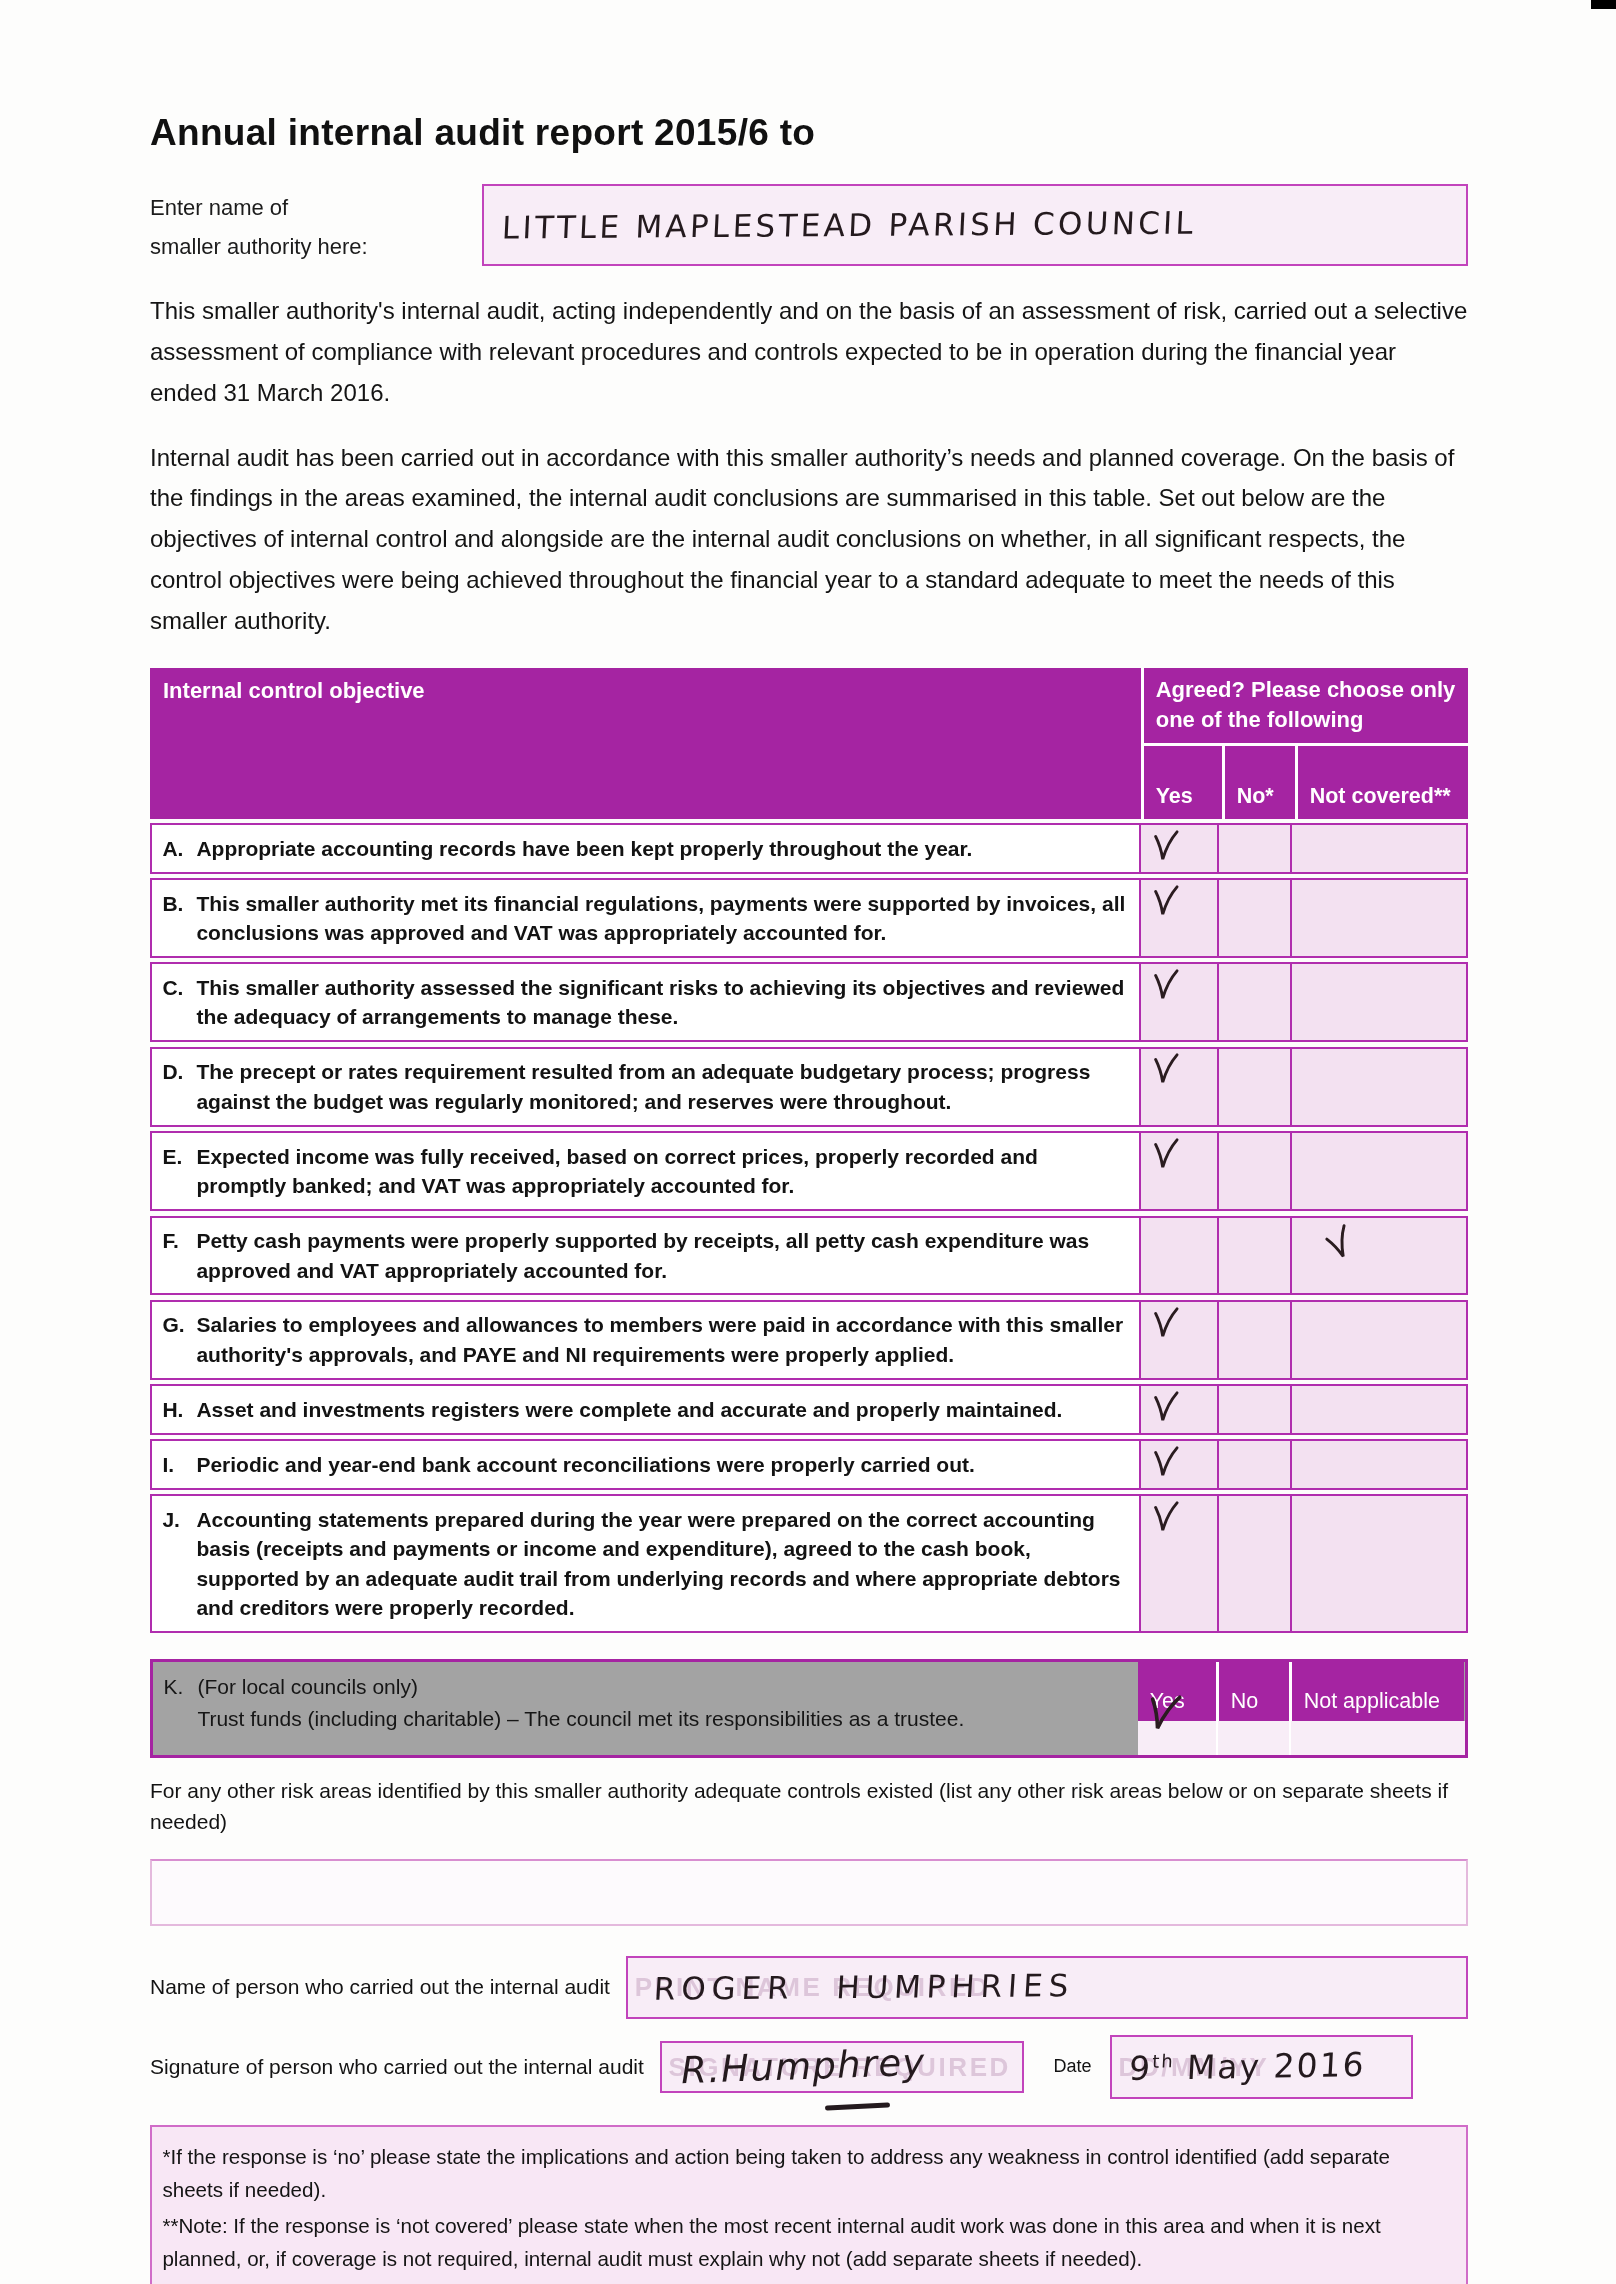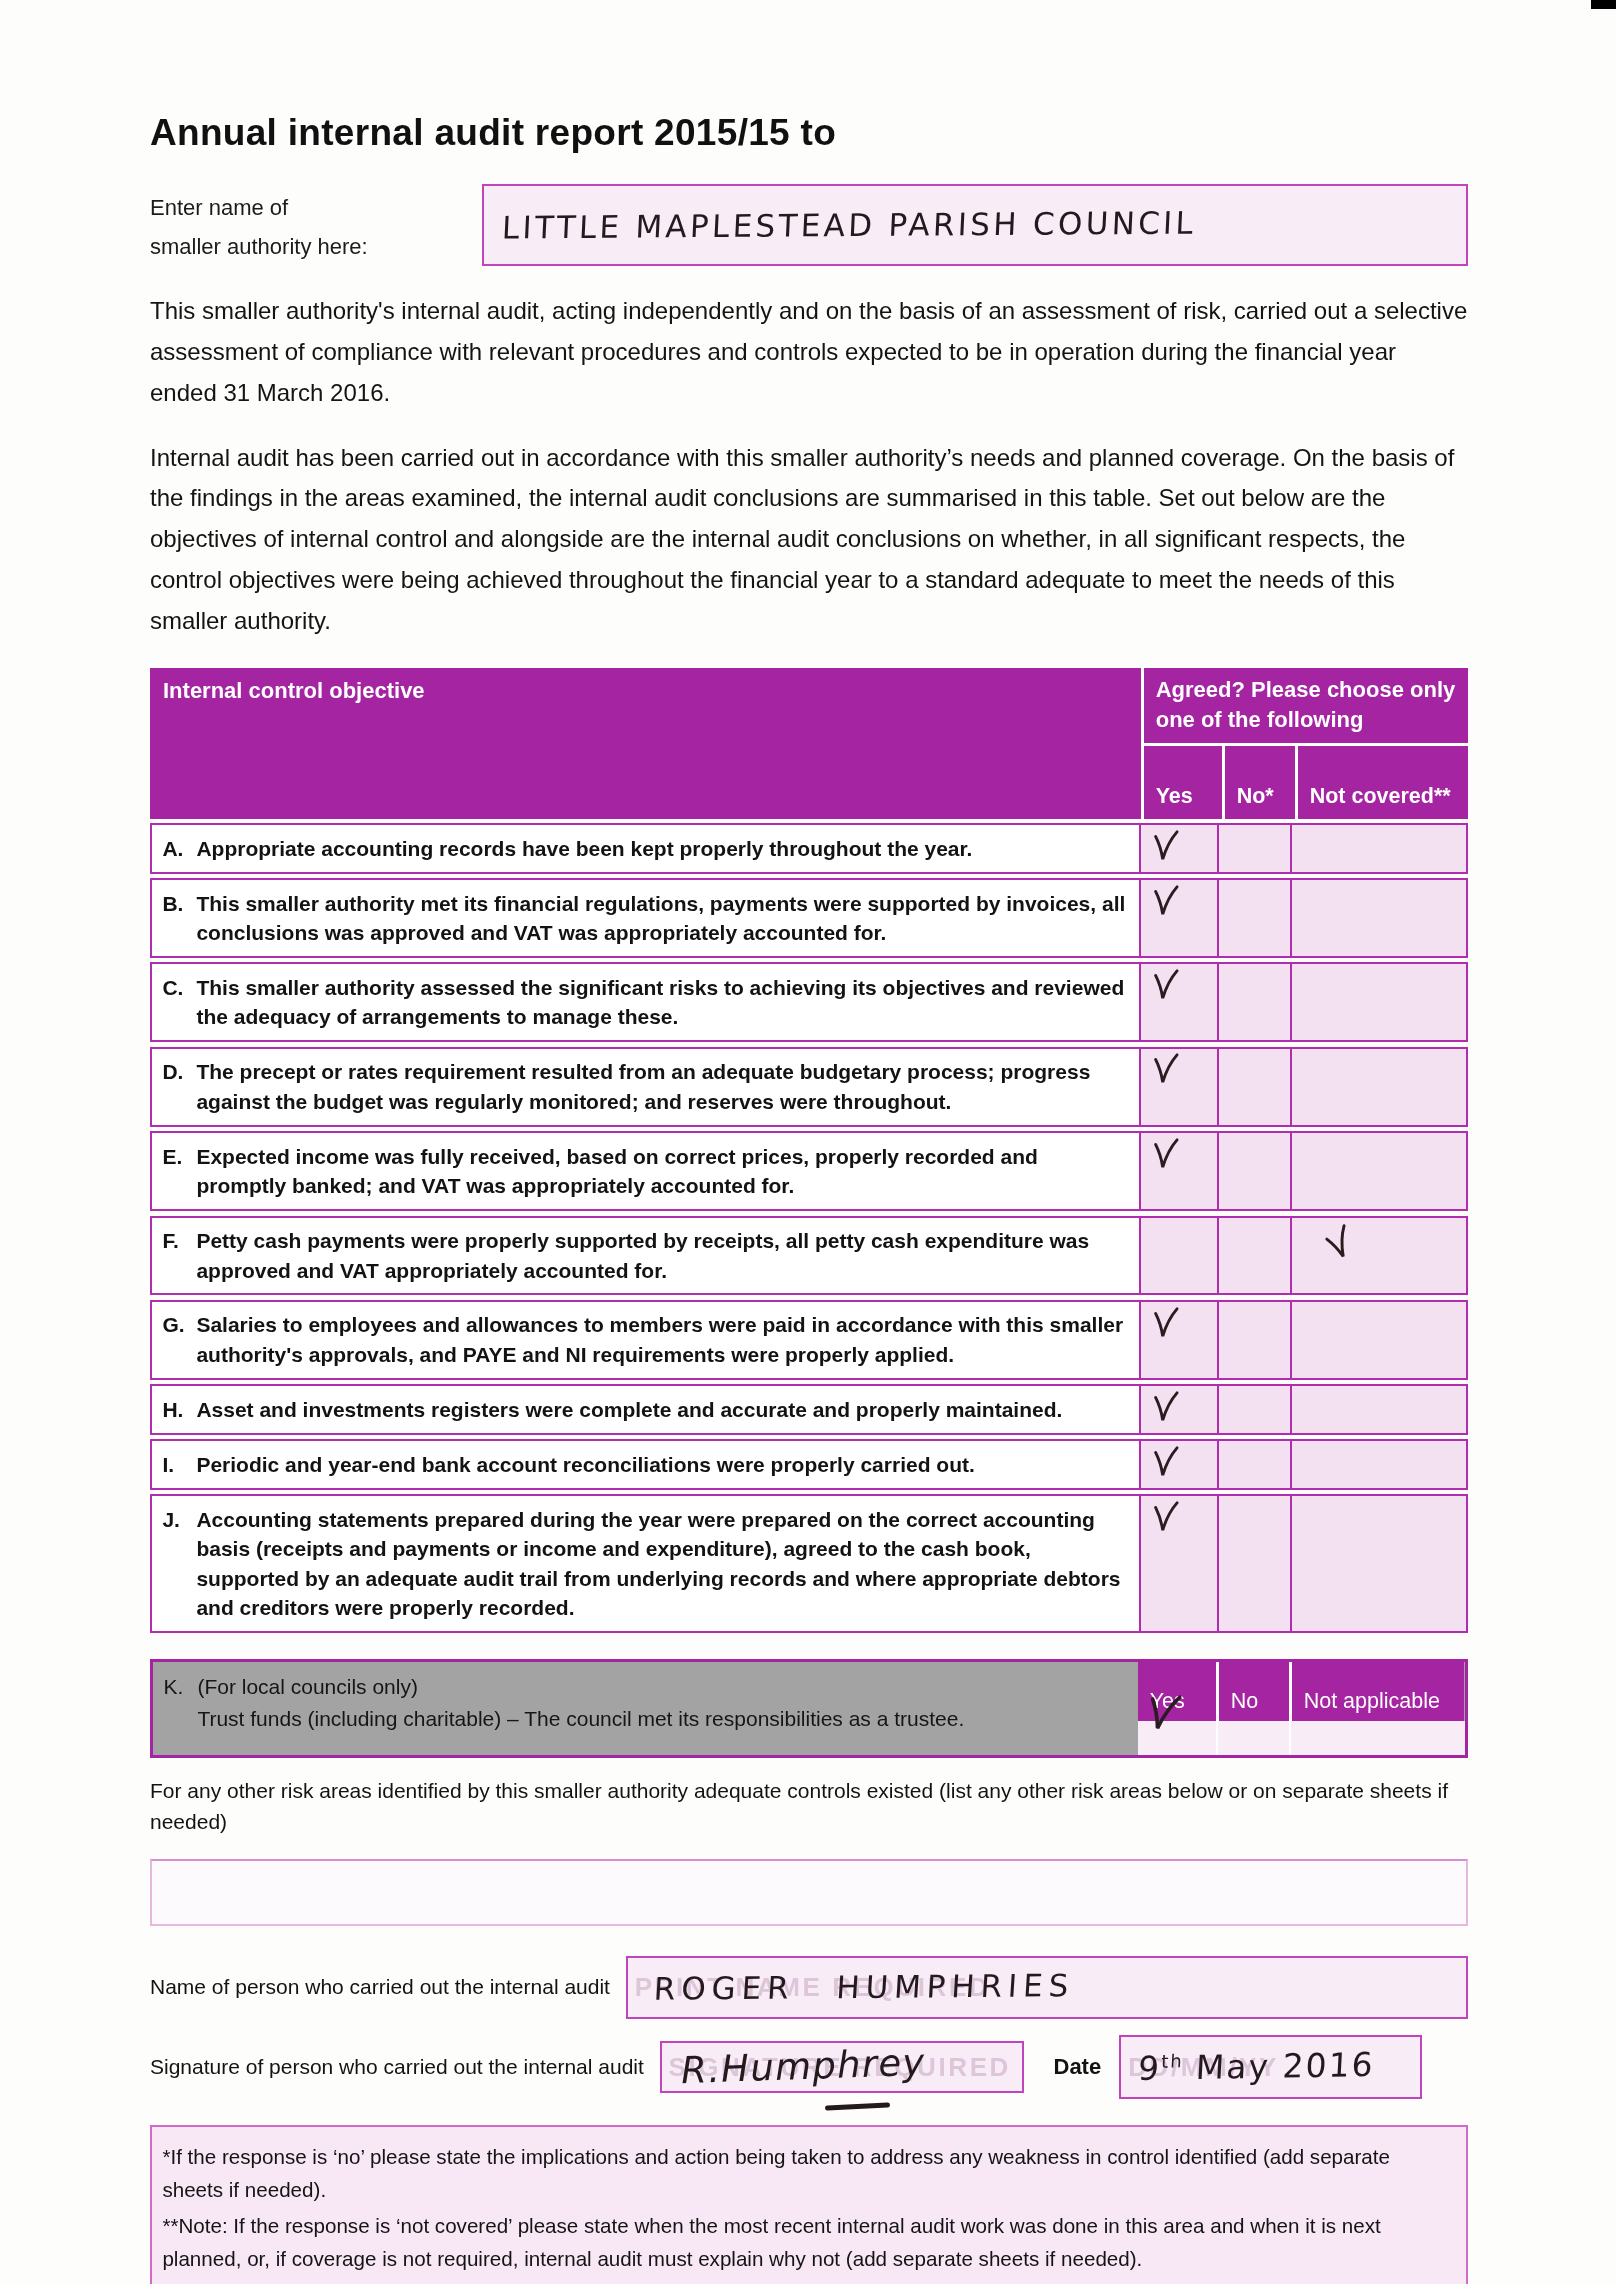--- a/index.html
+++ b/index.html
@@ -77,38 +77,38 @@
   .field-box{border:2px solid var(--box-border);background:var(--pale-pink);position:relative;
     display:flex;align-items:center;overflow:visible;}
   .watermark{position:absolute;left:7px;top:50%;transform:translateY(-50%);
     font-size:26px;font-weight:bold;letter-spacing:2.6px;color:var(--watermark);white-space:nowrap;}
   .name-box{flex:1;margin-left:15.7px;height:63px;padding-left:26px;}
   .name-value{font-size:31px;letter-spacing:5.9px;transform:rotate(-0.5deg) skewX(-4deg);position:relative;z-index:1;word-spacing:26px;}
   .sig-row{margin-top:15.7px;}
   .sig-box{width:364px;margin-left:15.7px;height:52px;padding-left:19.6px;}
   .sig-value{font-style:italic;font-size:37px;letter-spacing:1.3px;transform:rotate(-2deg);position:relative;z-index:1;}
   .sig-tail{position:absolute;left:163px;bottom:-18px;width:65px;height:4.6px;background:var(--ink);border-radius:2.6px;transform:rotate(-3deg);}
-  .date-label{margin-left:30px;font-size:22px;font-weight:bold;}
+  .date-label{margin-left:30px;font-size:18px;}
   .date-box{width:303px;margin-left:18px;height:64px;border-width:2.6px;padding-left:17px;}
   .date-value{font-size:33px;letter-spacing:2px;transform:rotate(-1deg) skewX(-4deg);position:relative;z-index:1;}
   .date-value sup{font-size:18px;}
 
   .notes-box{margin-top:26px;border:2px solid #d06cc8;background:var(--note-pink);
     padding:13px 17px 17px 10.4px;font-size:20.6px;line-height:1.62;color:#141414;}
   .notes-box p{margin:0;}
   .notes-box p + p{margin-top:2.6px;}
 </style>
 </head>
 <body>
 
 <div class="page">
   <div class="corner-mark"></div>
   <div class="content">
 
-    <h1 class="title">Annual internal audit report 2015/15 to</h1>
+    <h1 class="title">Annual internal audit report 2015/6 to</h1>
 
     <div class="auth-row">
       <div class="auth-label">
         <div>Enter name of</div>
         <div>smaller authority here:</div>
       </div>
       <div class="auth-box">
         <span class="hand auth-value">LITTLE MAPLESTEAD PARISH COUNCIL</span>
       </div>
     </div>

